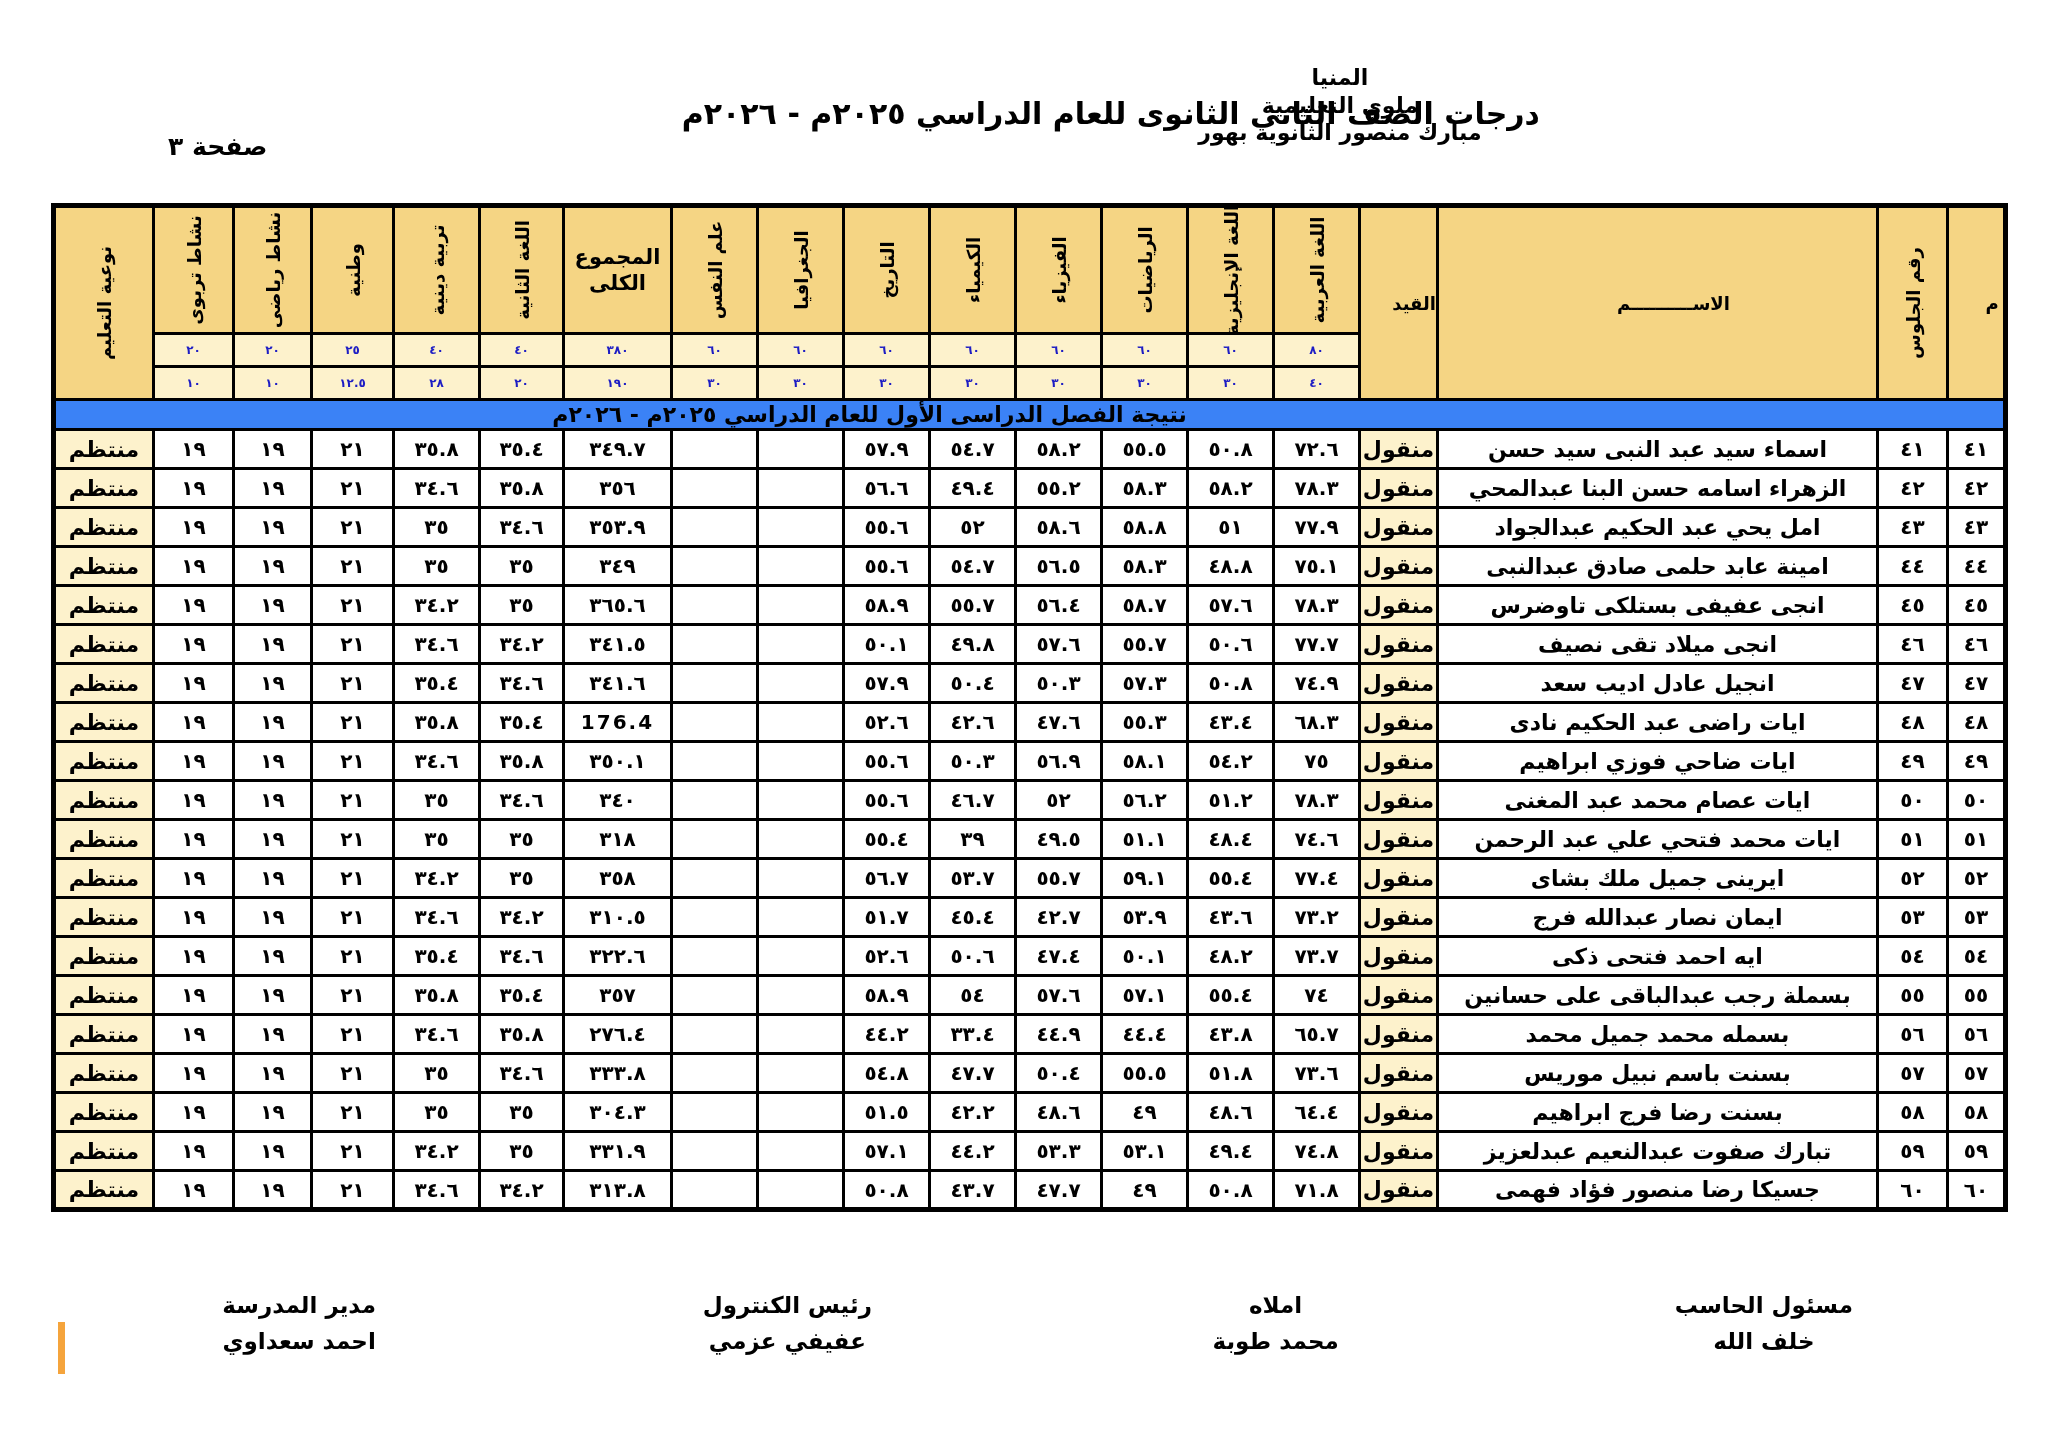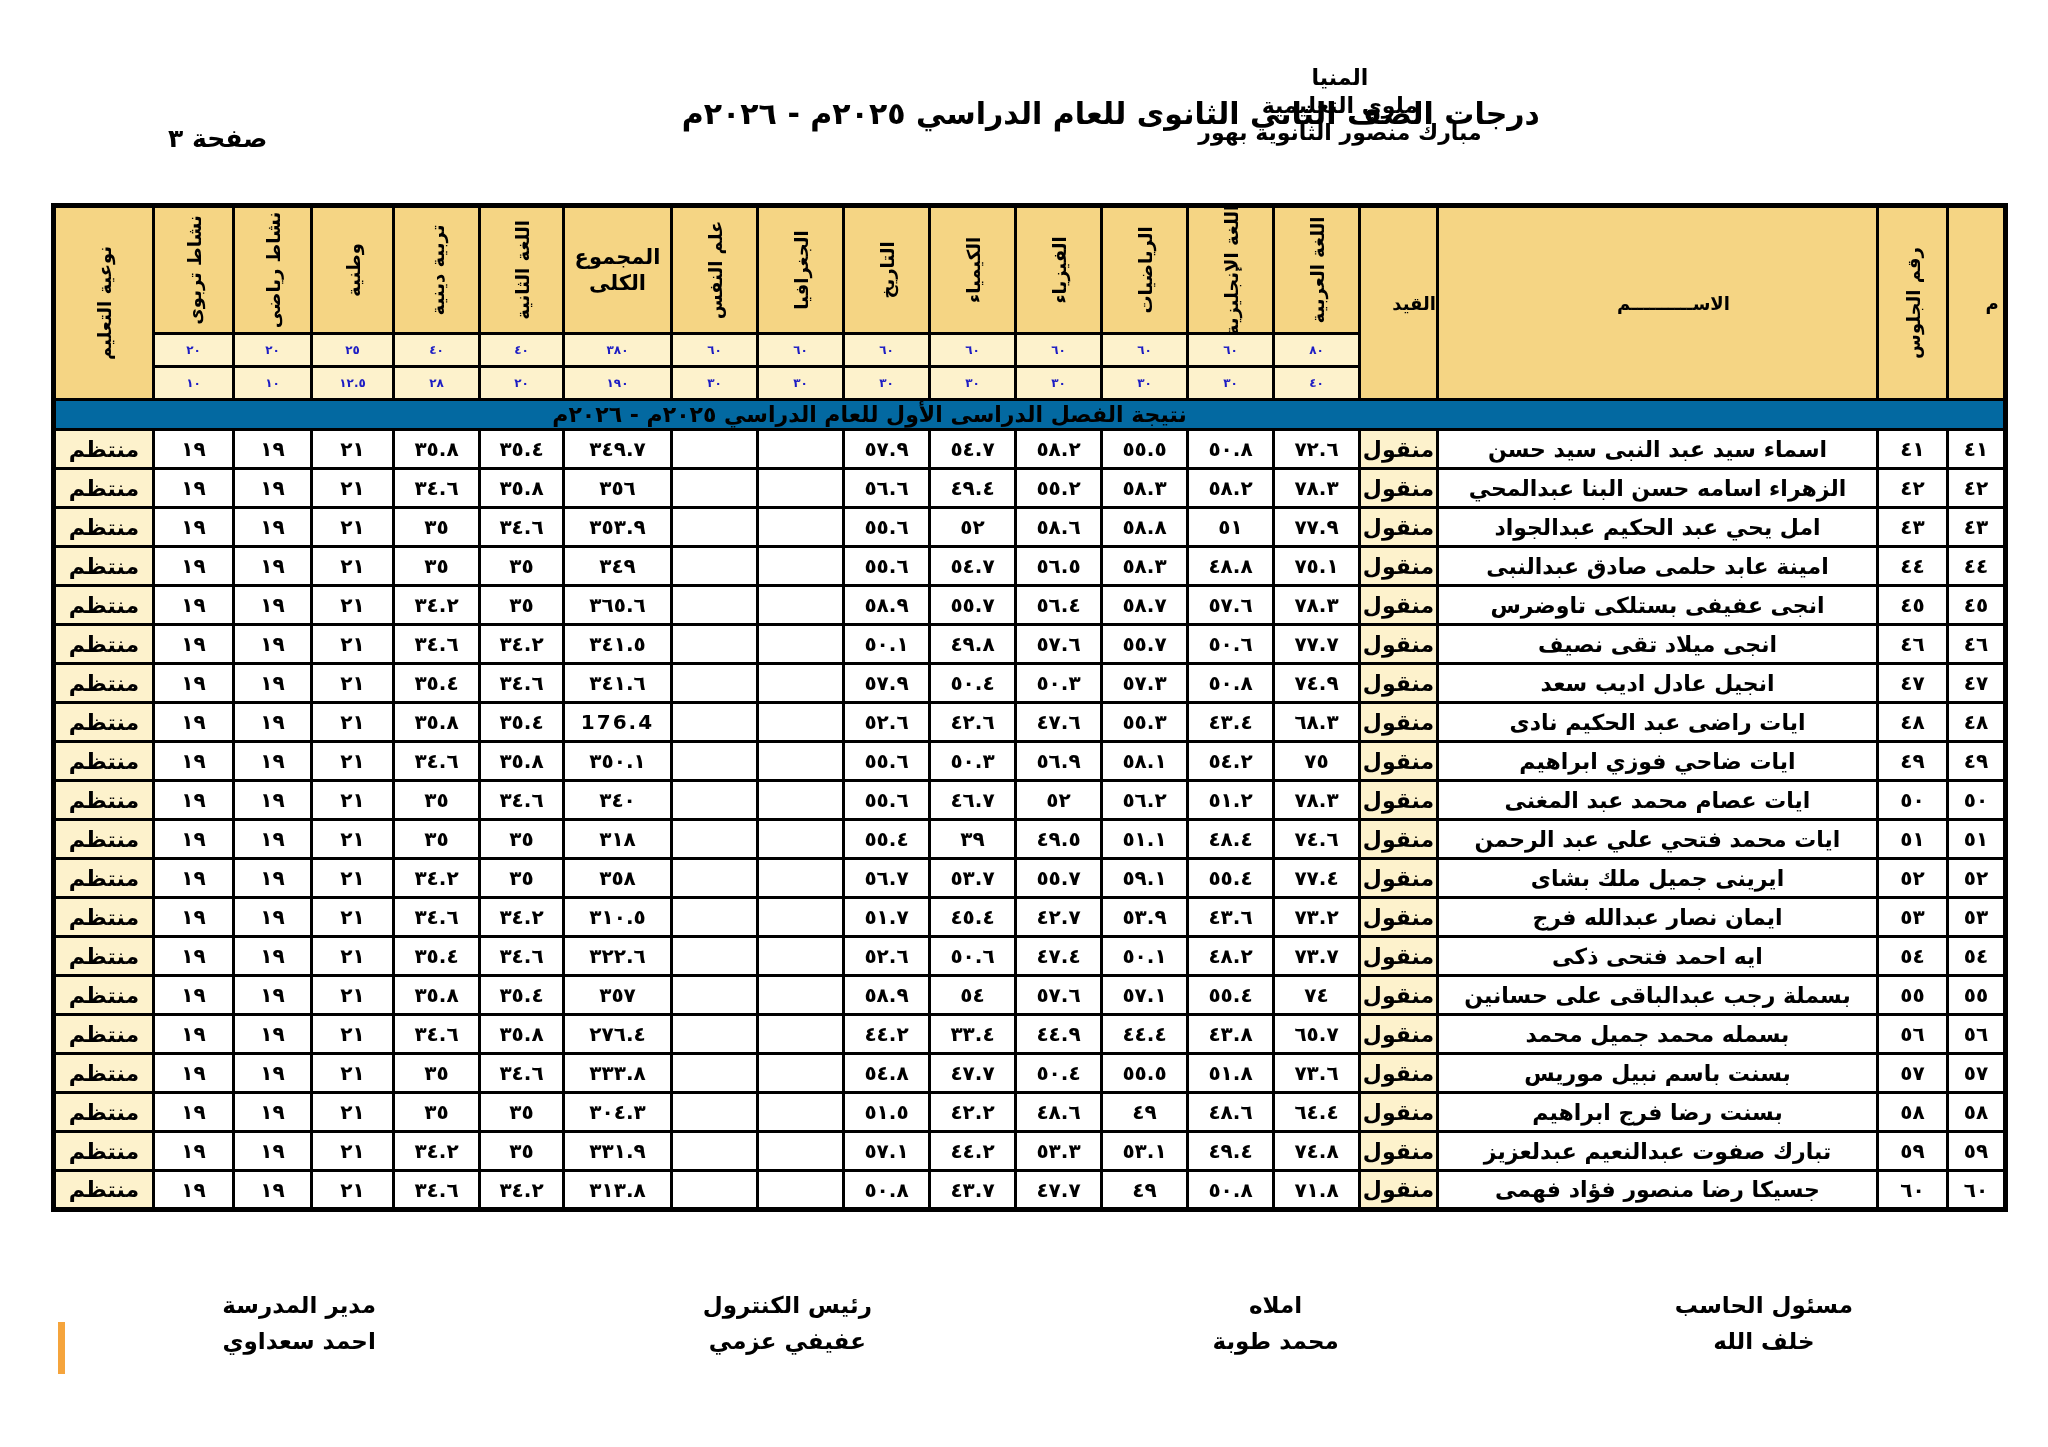--- a/index.html
+++ b/index.html
@@ -19,21 +19,21 @@
   
   .school-block {
     position:absolute; top:64px; left:1160px; width:360px;
     text-align:center; font-size:22px; line-height:1.25;
   }
   .page-title {
     position:absolute; top:96px; left:300px; width:1240px;
     text-align:right; font-size:30px;
   }
   .page-number {
-    position:absolute; top:124px; left:168px; font-size:25px;
+    position:absolute; top:132px; left:168px; font-size:25px;
   }
   
   .table-wrap { position:absolute; top:203px; left:55px; width:1953px; }
   table.grades {
     width:100%; table-layout:fixed;
     border-collapse:collapse;
     border:5px solid #000;
   }
   table.grades th, table.grades td {
     border:3px solid #000;
@@ -47,21 +47,21 @@
     transform:translate(-50%,-50%) rotate(-90deg);
     white-space:nowrap; font-size:18px;
   }
   .lbl.h  { font-size:18px;margin-left:32px; }
   .lbl.h2 { font-size:21px; line-height:1.25; display:inline-block; }
   tr.limit-row { height:33px; }
   td.limit {
     background:#fdf2cc; color:#1d1dc4;
     font-size:12px; letter-spacing:4px;
   }
-  td.note-cell { height:30px; background:#0369a1; border-bottom:3px solid #000; }
+  td.note-cell { height:30px; background:#3b82f6; border-bottom:3px solid #000; }
   .note-text {
     display:inline-block; font-size:22px;
     transform:translateX(-160px);
     white-space:nowrap;
   }
   tbody tr.srow { height:39px; }
   td.dcell { background:#fff; font-size:20px; }
   td.num  { letter-spacing:2px; }
   td.serial, td.seat { letter-spacing:6px; }
   td.name-cell { font-size:22px; letter-spacing:0; white-space:nowrap; }

